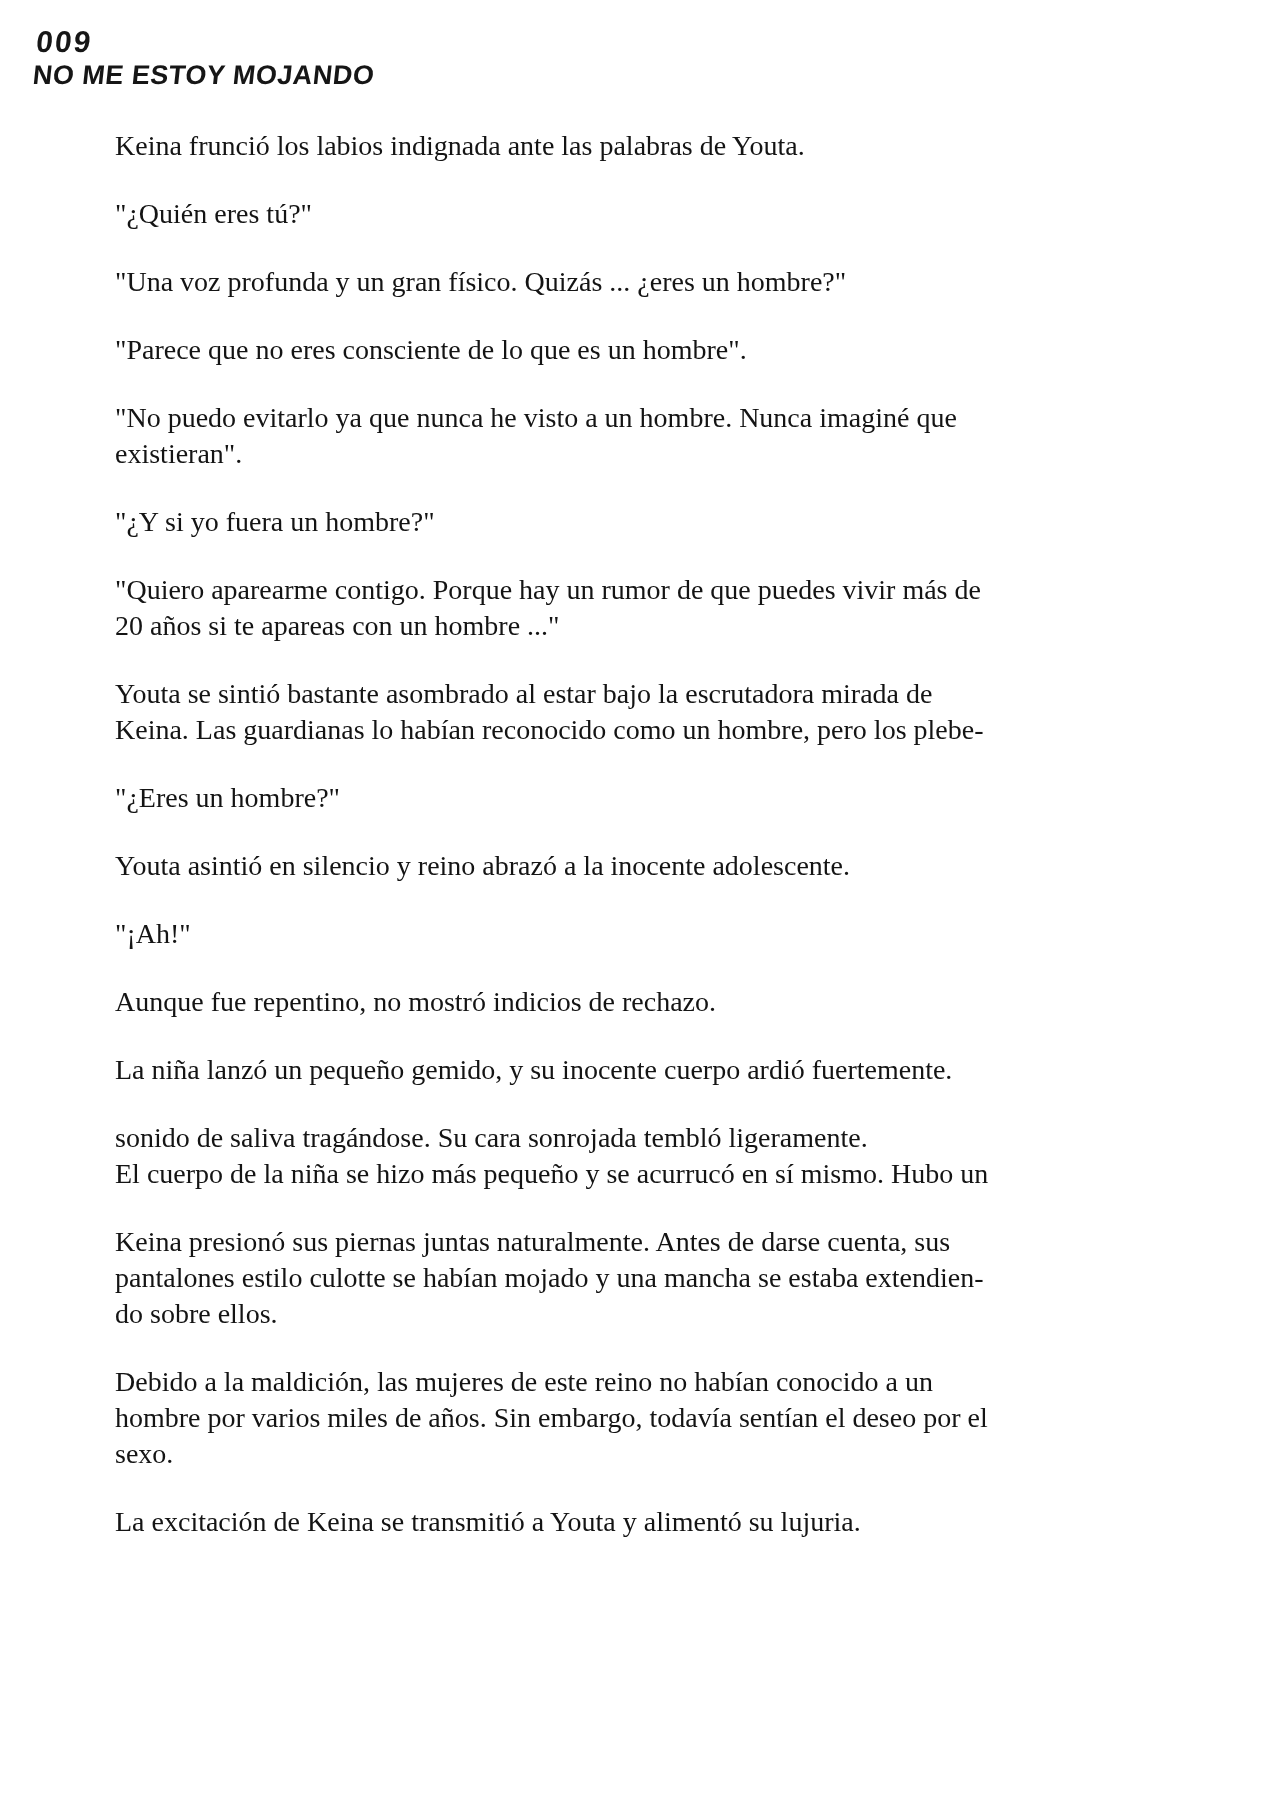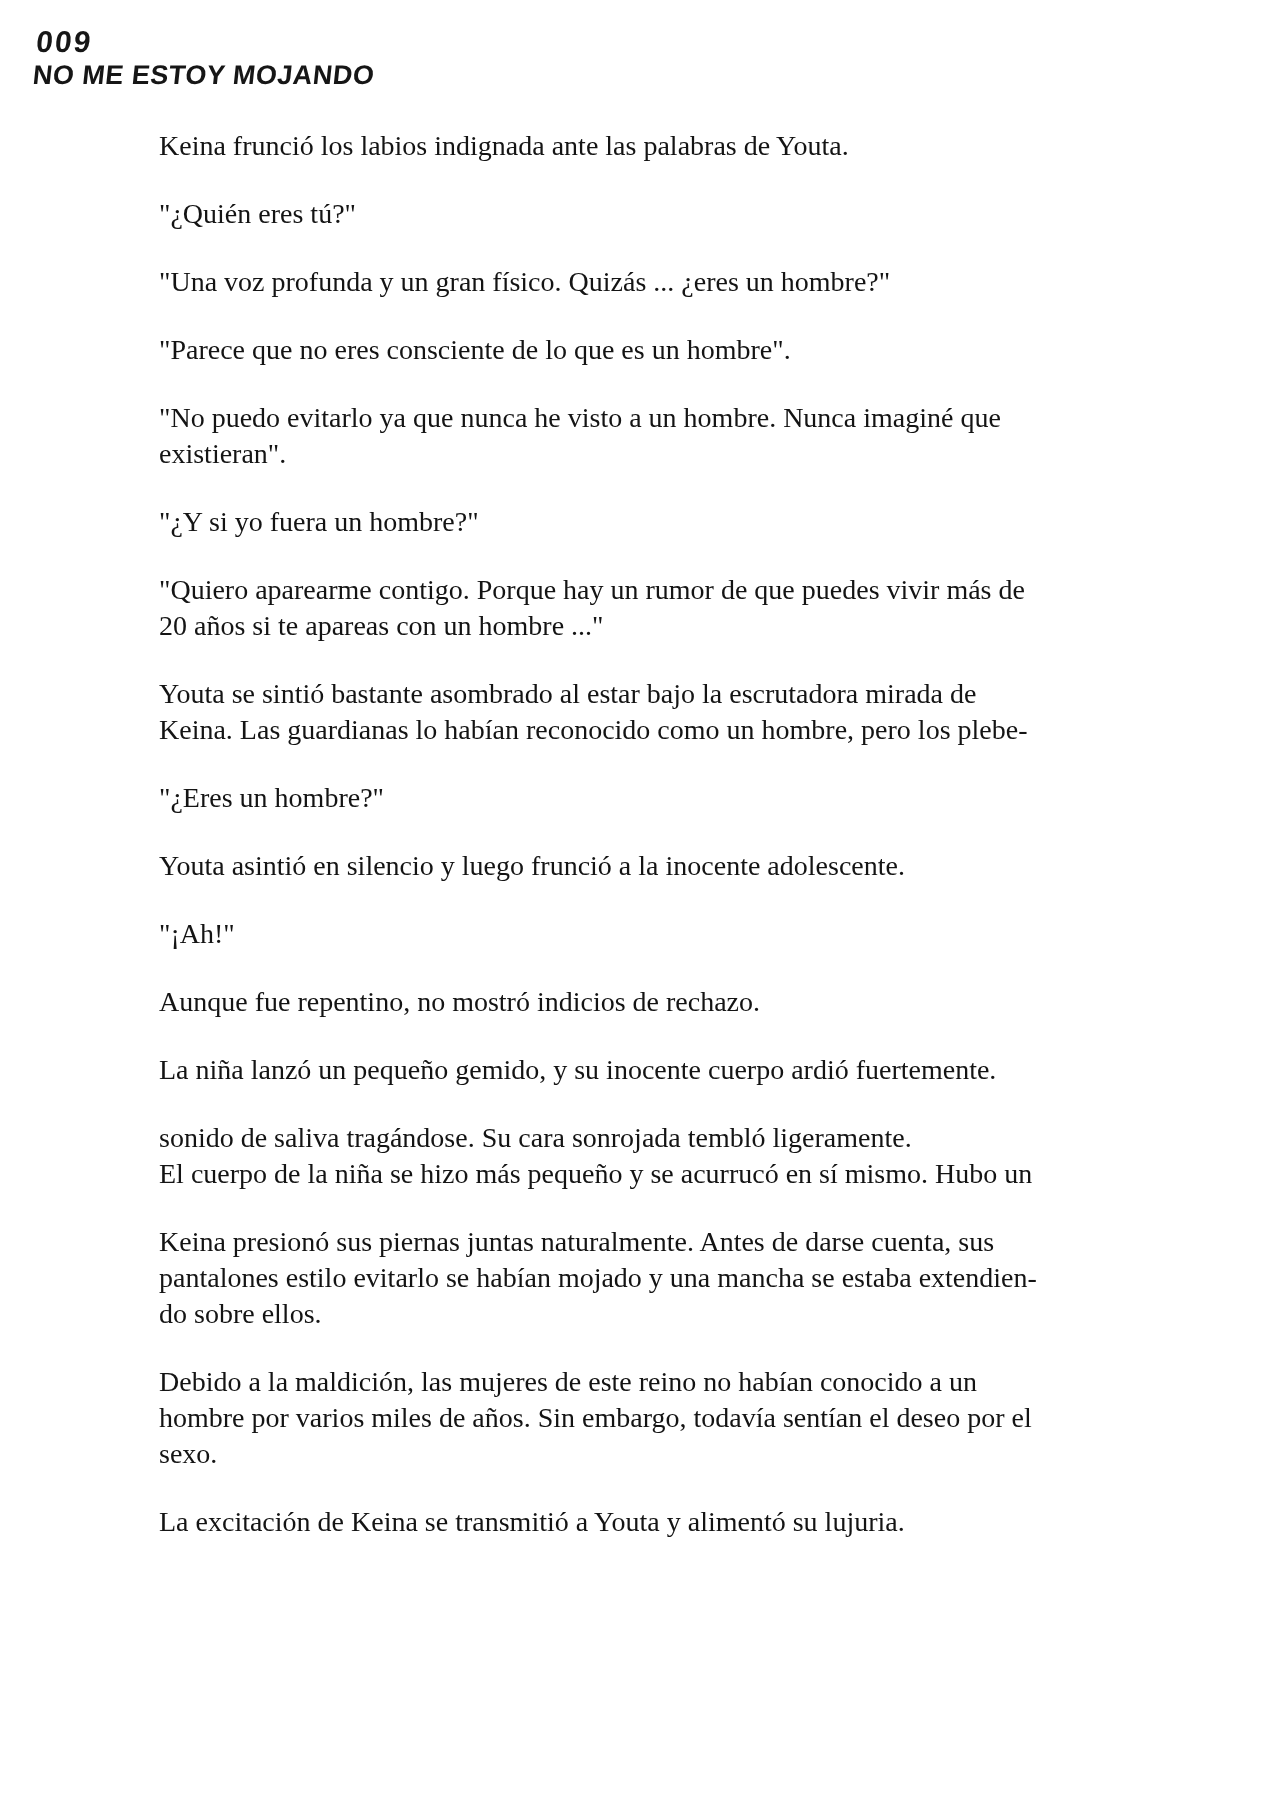--- a/index.html
+++ b/index.html
@@ -46,21 +46,20 @@
     line-height: 36px;
     color: #141414;
   }
   .para {
     margin: 0 0 32px 0;
     padding: 0;
   }
   .line {
     display: block;
     white-space: pre;
-    margin-left: 44px;
   }
 </style>
 </head>
 <body>
 
 <div class="page">
 
   <header class="chapter-header">
     <div class="chapter-number">009</div>
     <div class="chapter-title">NO ME ESTOY MOJANDO</div>
@@ -102,21 +101,21 @@
     <p class="para">
       <span class="line">Youta se sintió bastante asombrado al estar bajo la escrutadora mirada de</span>
       <span class="line">Keina. Las guardianas lo habían reconocido como un hombre, pero los plebe-</span>
     </p>
 
     <p class="para">
       <span class="line">"¿Eres un hombre?"</span>
     </p>
 
     <p class="para">
-      <span class="line">Youta asintió en silencio y luego frunció a la inocente adolescente.</span>
+      <span class="line">Youta asintió en silencio y reino abrazó a la inocente adolescente.</span>
     </p>
 
     <p class="para">
       <span class="line">"¡Ah!"</span>
     </p>
 
     <p class="para">
       <span class="line">Aunque fue repentino, no mostró indicios de rechazo.</span>
     </p>
 
@@ -124,21 +123,21 @@
       <span class="line">La niña lanzó un pequeño gemido, y su inocente cuerpo ardió fuertemente.</span>
     </p>
 
     <p class="para">
       <span class="line">sonido de saliva tragándose. Su cara sonrojada tembló ligeramente.</span>
       <span class="line">El cuerpo de la niña se hizo más pequeño y se acurrucó en sí mismo. Hubo un</span>
     </p>
 
     <p class="para">
       <span class="line">Keina presionó sus piernas juntas naturalmente. Antes de darse cuenta, sus</span>
-      <span class="line">pantalones estilo evitarlo se habían mojado y una mancha se estaba extendien-</span>
+      <span class="line">pantalones estilo culotte se habían mojado y una mancha se estaba extendien-</span>
       <span class="line">do sobre ellos.</span>
     </p>
 
     <p class="para">
       <span class="line">Debido a la maldición, las mujeres de este reino no habían conocido a un</span>
       <span class="line">hombre por varios miles de años. Sin embargo, todavía sentían el deseo por el</span>
       <span class="line">sexo.</span>
     </p>
 
     <p class="para">

